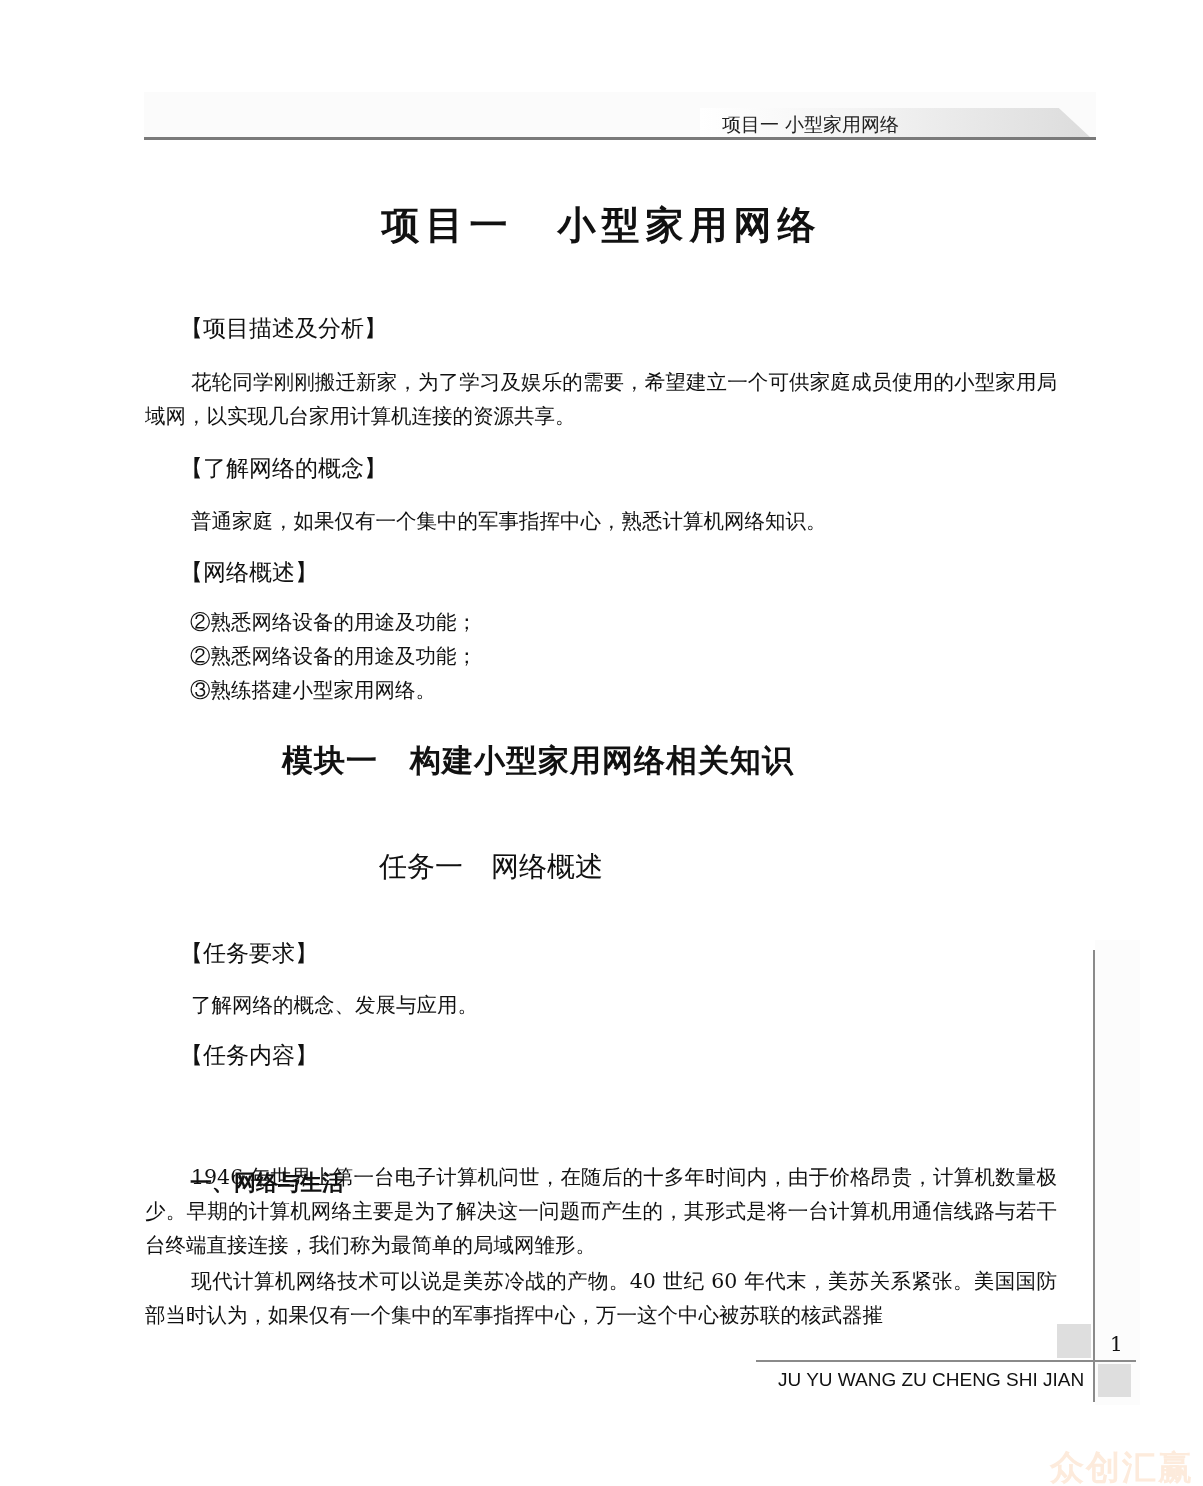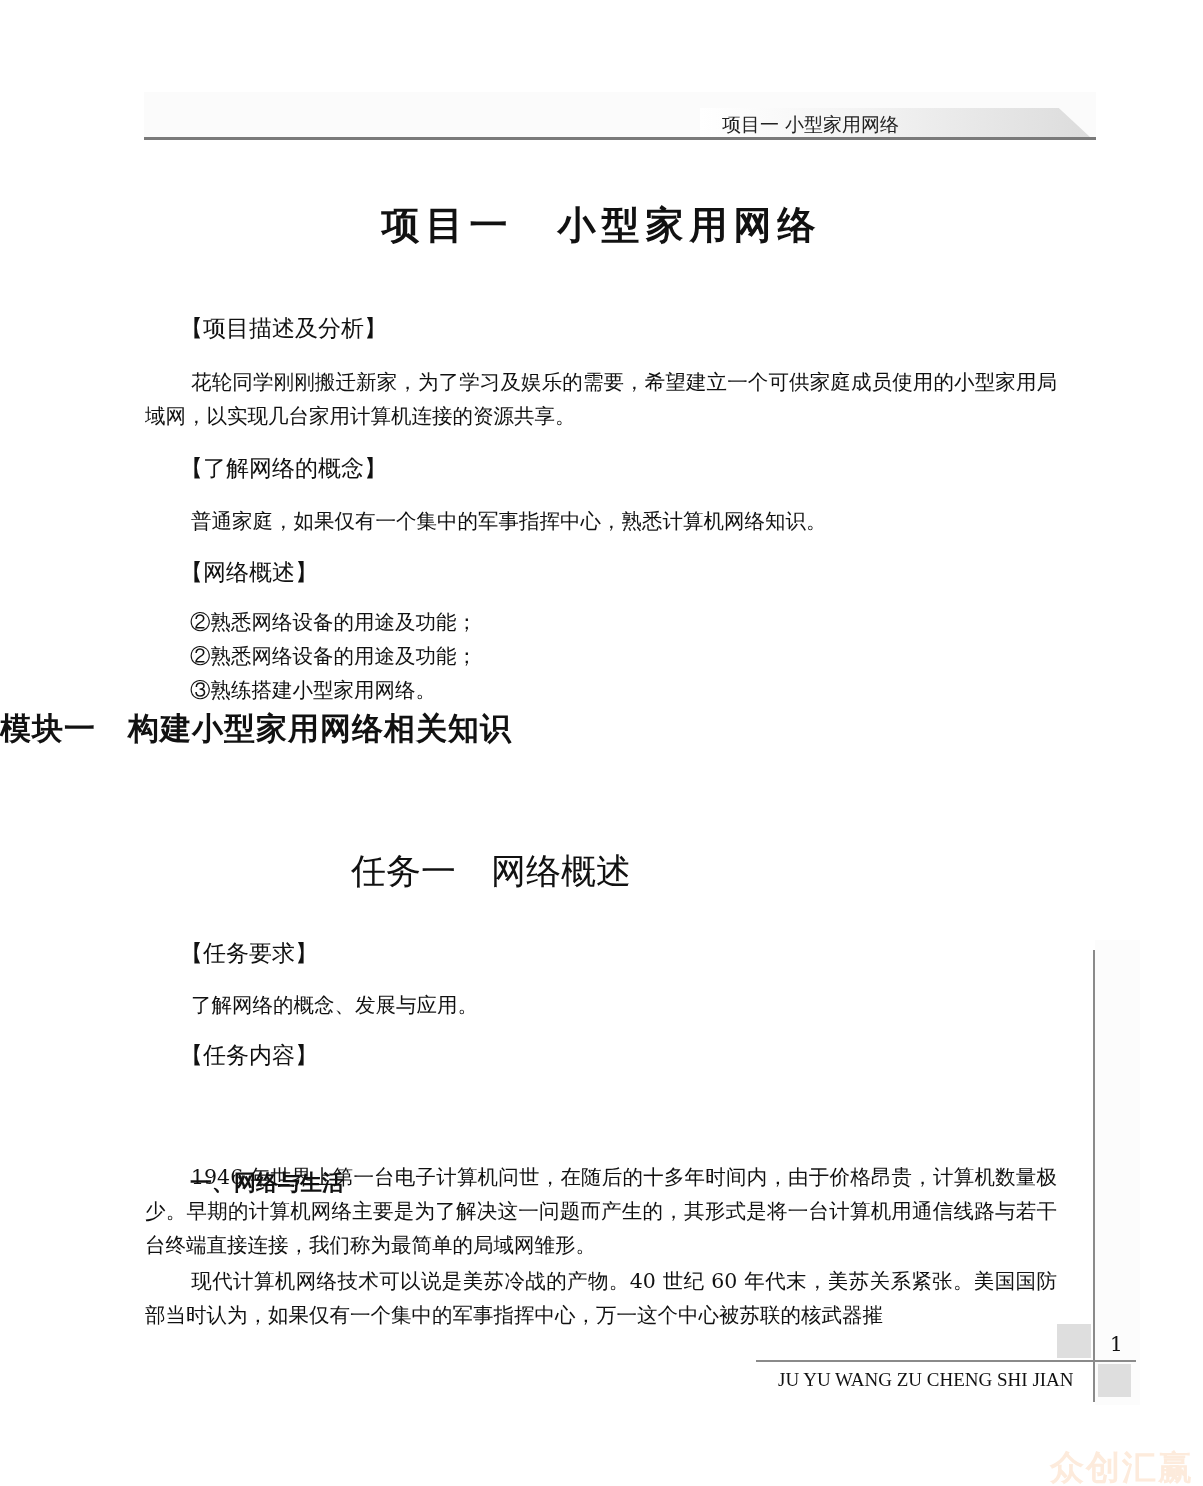--- a/index.html
+++ b/index.html
@@ -38,27 +38,27 @@
     }
     .para {
       position: absolute; left: 145px; width: 912px;
       font-size: 20.5px; line-height: 34px; text-align: justify;
     }
     .para .indent { display: inline-block; width: 46px; }
     .list-item {
       position: absolute; left: 190px; font-size: 20.5px;
     }
     .module-title {
-      position: absolute; left: 0; width: 1076px; top: 708px; 
+      position: absolute; left: 0; width: 1076px; top: 740px; text-align: center;
       font-size: 31px; font-weight: bold; letter-spacing: 1px;
     }
     .task-title {
       position: absolute; left: 0; width: 982px; top: 848px; text-align: center;
       font-family: "DejaVu Sans", "Liberation Sans", sans-serif;
-      font-size: 35px;
+      font-size: 28px;
     }
     .sub-head {
       position: absolute; left: 190px; top: 1168px;
       font-family: "DejaVu Sans", "Liberation Sans", sans-serif;
       font-size: 22px; font-weight: bold;
     }
     .footer-vline {
       position: absolute; left: 1093px; top: 950px; width: 2px; height: 452px; background: #8a8a8a;
     }
     .footer-panel {
@@ -71,21 +71,21 @@
       position: absolute; left: 1057px; top: 1324px; width: 34px; height: 34px; background: #dedede;
     }
     .footer-sq2 {
       position: absolute; left: 1098px; top: 1364px; width: 33px; height: 33px; background: #dedede;
     }
     .page-number {
       position: absolute; left: 1110px; top: 1332px; font-size: 20px;
     }
     .footer-text {
       position: absolute; left: 778px; top: 1369px;
-      font-family: Liberation Serif, serif;
+      font-family: Liberation Sans, sans-serif;
       font-size: 19px; color: #111;
     }
     .watermark {
       position: absolute; left: 1050px; top: 1445px;
       font-family: "DejaVu Sans", sans-serif; font-size: 34px; font-weight: bold;
       color: #fdebdc; letter-spacing: 2px;
     }
   </style>
 </head>
 <body>

